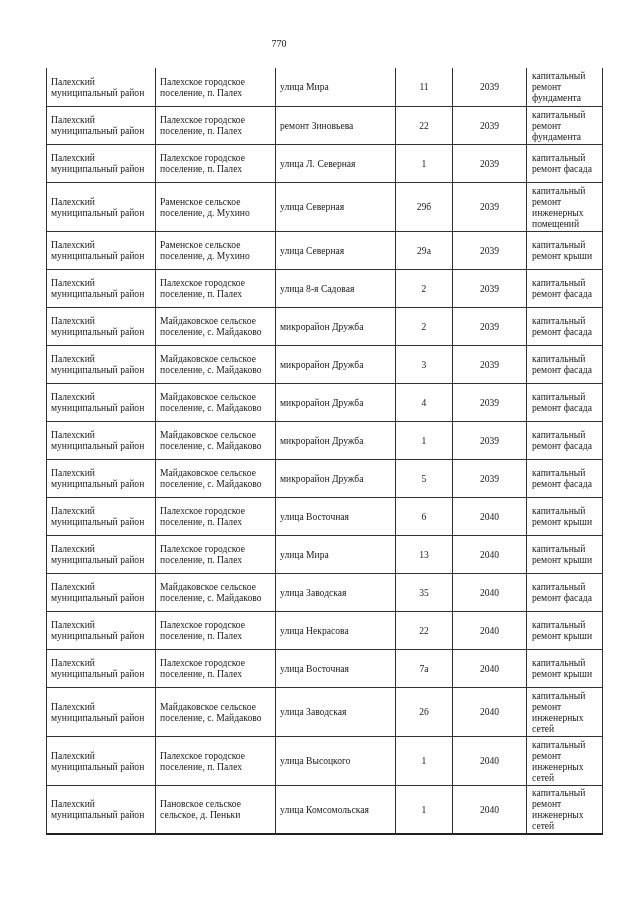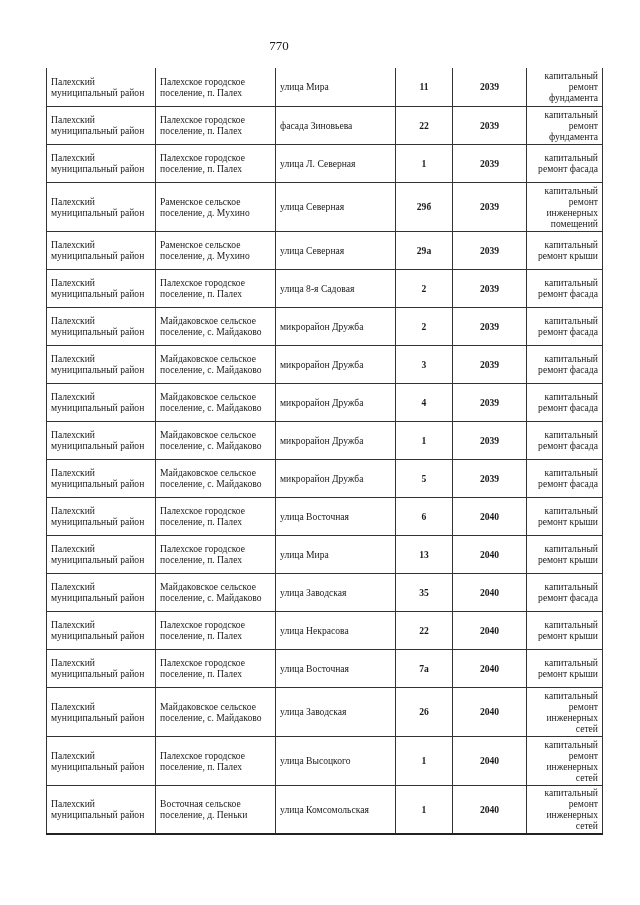--- a/index.html
+++ b/index.html
@@ -1,26 +1,26 @@
 <!DOCTYPE html>
 <html><head>
 <meta charset="utf-8">
 <style>
   html, body { margin:0; padding:0; background:#ffffff; }
   body { width:640px; height:905px; position:relative; overflow:hidden;
          font-family:"Liberation Serif","DejaVu Serif",serif; color:#1a1a1a; }
   .page-number { position:absolute; top:38px; left:0; width:558px; text-align:center;
-                 font-size:13px; }
+                 font-size:10px; }
   table { position:absolute; left:46px; top:68px; border-collapse:collapse;
           table-layout:fixed; width:556px;padding-left:48px; }
   td { border:1px solid #333; font-size:9.6px; line-height:11px; padding:0 4px;
        vertical-align:middle; overflow:hidden; }
   tr:first-child td { border-top:none; }
-  td.c-num, td.c-year { text-align:center;font-weight:bold; }
-  td.c-work { padding-left:5px;text-align:right; }
+  td.c-num, td.c-year { text-align:center; }
+  td.c-work { padding-left:5px; }
   tr:last-child td { border-bottom:2px solid #222; }
 </style>
 </head>
 <body>
 
 <div class="page-number">770</div>
 
 <table>
   <colgroup>
     <col style="width:109px">
@@ -35,21 +35,21 @@
         <td class="c-district">Палехский муниципальный район</td>
         <td class="c-settlement">Палехское городское поселение, п. Палех</td>
         <td class="c-street">улица Мира</td>
         <td class="c-num">11</td>
         <td class="c-year">2039</td>
         <td class="c-work">капитальный ремонт фундамента</td>
       </tr>
       <tr style="height: 38px;">
         <td class="c-district">Палехский муниципальный район</td>
         <td class="c-settlement">Палехское городское поселение, п. Палех</td>
-        <td class="c-street">фасада Зиновьева</td>
+        <td class="c-street">ремонт Зиновьева</td>
         <td class="c-num">22</td>
         <td class="c-year">2039</td>
         <td class="c-work">капитальный ремонт фундамента</td>
       </tr>
       <tr style="height: 38px;">
         <td class="c-district">Палехский муниципальный район</td>
         <td class="c-settlement">Палехское городское поселение, п. Палех</td>
         <td class="c-street">улица Л. Северная</td>
         <td class="c-num">1</td>
         <td class="c-year">2039</td>
@@ -170,20 +170,20 @@
       <tr style="height: 49px;">
         <td class="c-district">Палехский муниципальный район</td>
         <td class="c-settlement">Палехское городское поселение, п. Палех</td>
         <td class="c-street">улица Высоцкого</td>
         <td class="c-num">1</td>
         <td class="c-year">2040</td>
         <td class="c-work">капитальный ремонт инженерных сетей</td>
       </tr>
       <tr style="height: 49px;">
         <td class="c-district">Палехский муниципальный район</td>
-        <td class="c-settlement">Восточная сельское поселение, д. Пеньки</td>
+        <td class="c-settlement">Пановское сельское сельское, д. Пеньки</td>
         <td class="c-street">улица Комсомольская</td>
         <td class="c-num">1</td>
         <td class="c-year">2040</td>
         <td class="c-work">капитальный ремонт инженерных сетей</td>
       </tr>
     </tbody>
 </table>
 
 </body></html>

